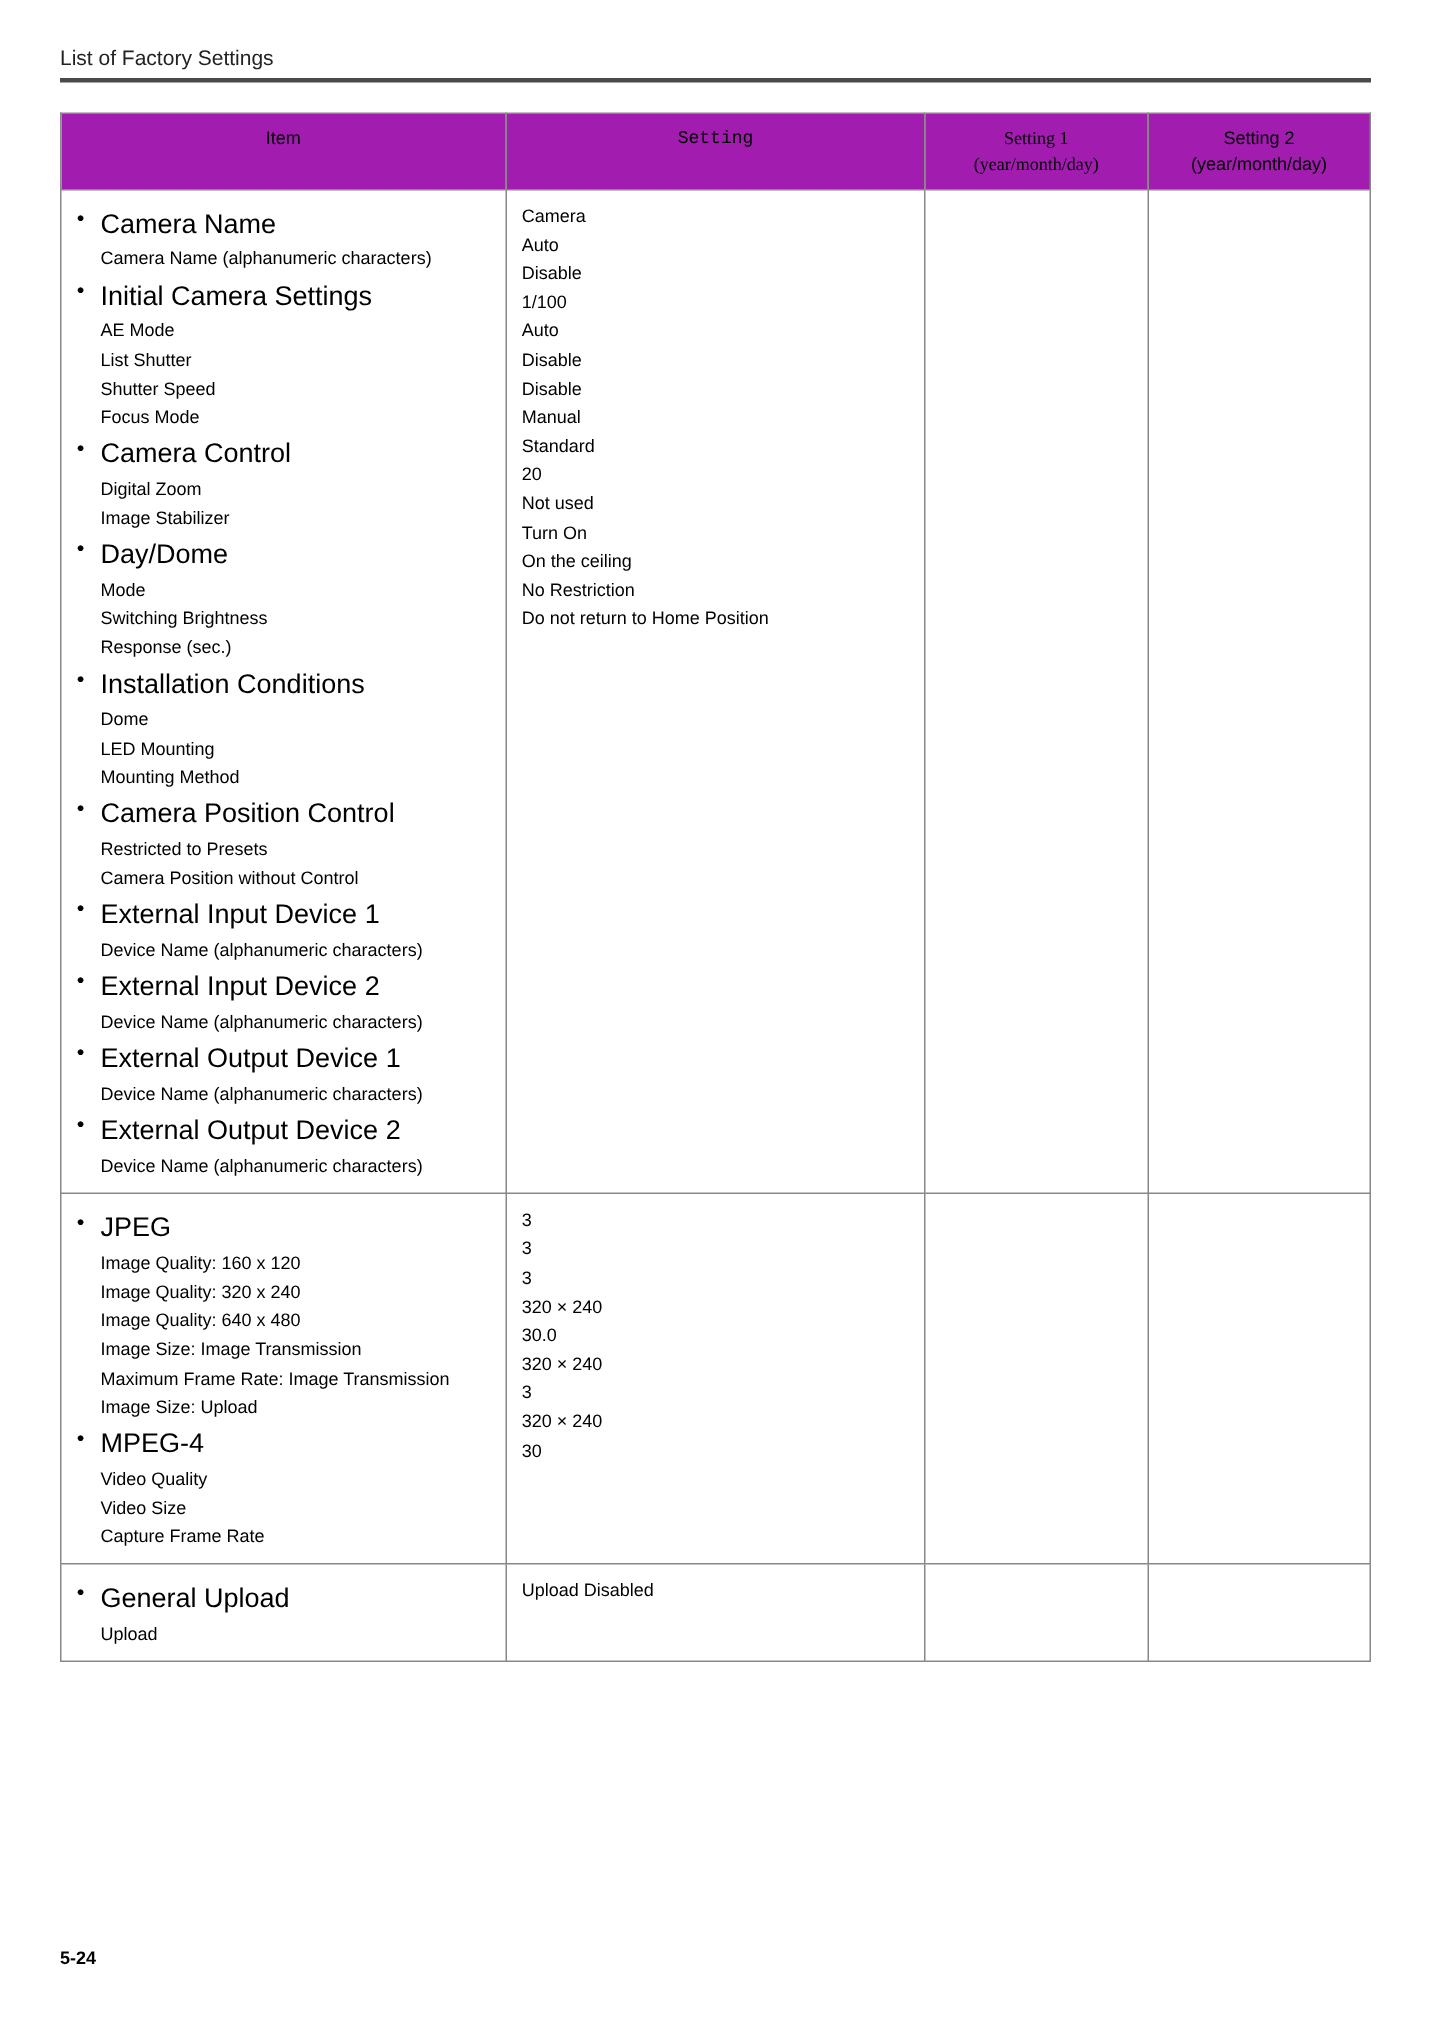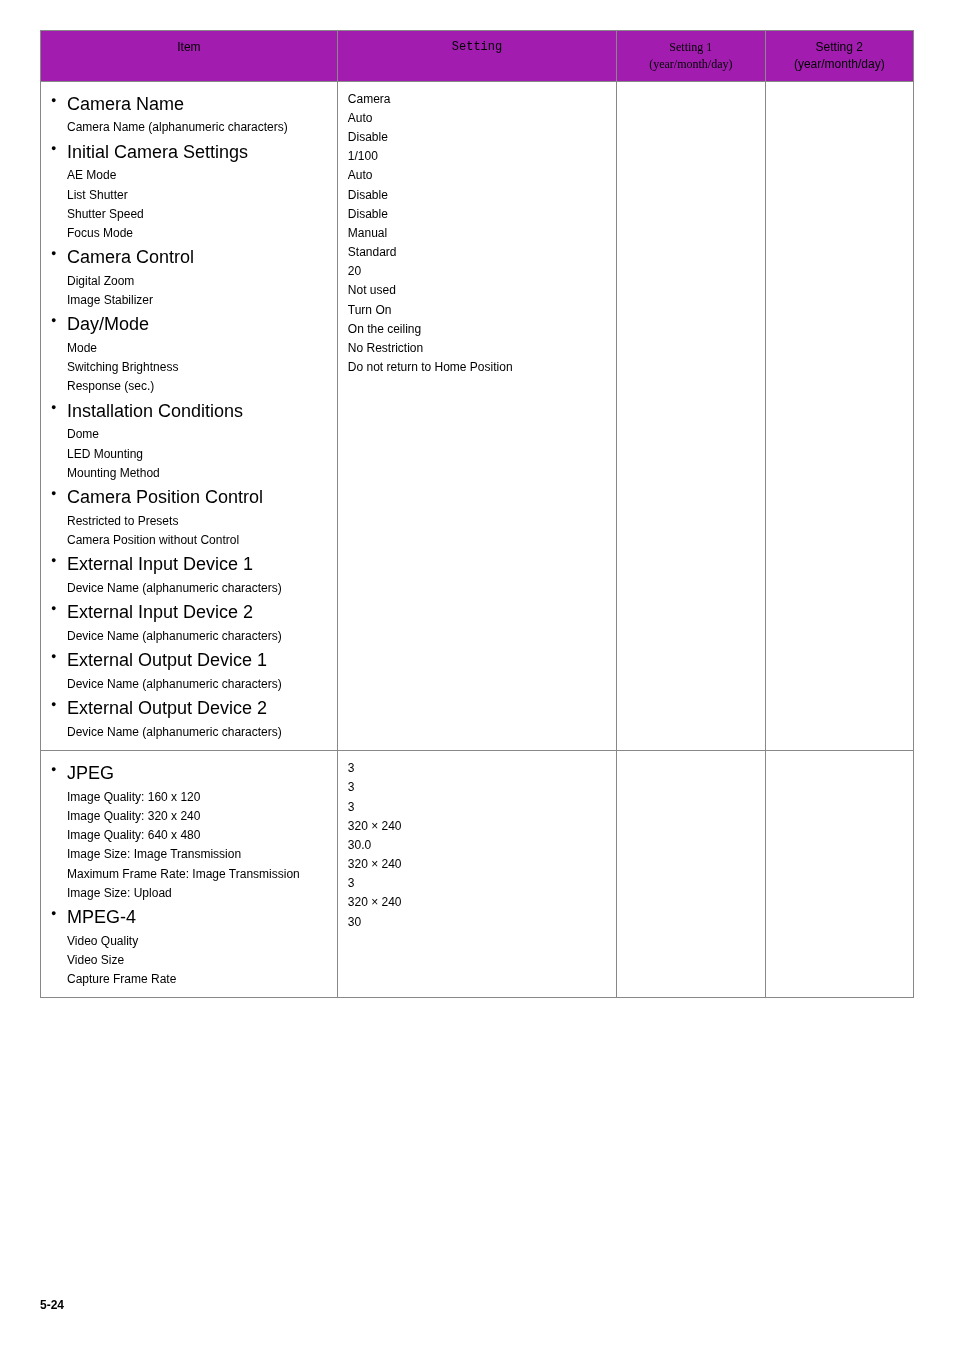--- a/index.html
+++ b/index.html
@@ -84,20 +84,23 @@
       bottom: 40px;
       left: 40px;
       font-size: 12px;
       font-weight: bold;
     }
   </style>
 </head>
 <body>
 
 <div class="page">
+  <div class="header-bar">
+    <span class="header-title">List of Factory Settings</span>
+  </div>
 
   <table class="main-table">
     <thead>
       <tr>
         <th class="col-item">Item</th>
         <th class="col-setting">Setting</th>
         <th class="col-s1">Setting 1<br>(year/month/day)</th>
         <th class="col-s2">Setting 2<br>(year/month/day)</th>
       </tr>
     </thead>
@@ -108,21 +111,21 @@
               <li class="bullet">Camera Name</li>
               <li class="sub">Camera Name (alphanumeric characters)</li>
               <li class="bullet">Initial Camera Settings</li>
               <li class="sub">AE Mode</li>
               <li class="sub">List Shutter</li>
               <li class="sub">Shutter Speed</li>
               <li class="sub">Focus Mode</li>
               <li class="bullet">Camera Control</li>
               <li class="sub">Digital Zoom</li>
               <li class="sub">Image Stabilizer</li>
-              <li class="bullet">Day/Mode</li>
+              <li class="bullet">Day/Dome</li>
               <li class="sub">Mode</li>
               <li class="sub">Switching Brightness</li>
               <li class="sub">Response (sec.)</li>
               <li class="bullet">Installation Conditions</li>
               <li class="sub">Dome</li>
               <li class="sub">LED Mounting</li>
               <li class="sub">Mounting Method</li>
               <li class="bullet">Camera Position Control</li>
               <li class="sub">Restricted to Presets</li>
               <li class="sub">Camera Position without Control</li>
@@ -190,17 +193,32 @@
               <li>320 × 240</li>
               <li></li>
               <li>3</li>
               <li>320 × 240</li>
               <li>30</li>
             </ul>
           </td>
           <td></td>
           <td></td>
         </tr>
+        <tr>
+          <td>
+            <ul class="item-list">
+              <li class="bullet">General Upload</li>
+              <li class="sub">Upload</li>
+            </ul>
+          </td>
+          <td>
+            <ul class="setting-list">
+              <li>Upload Disabled</li>
+            </ul>
+          </td>
+          <td></td>
+          <td></td>
+        </tr>
       </tbody>
   </table>
 
   <div class="footer-page">5-24</div>
 </div>
 
 </body></html>

